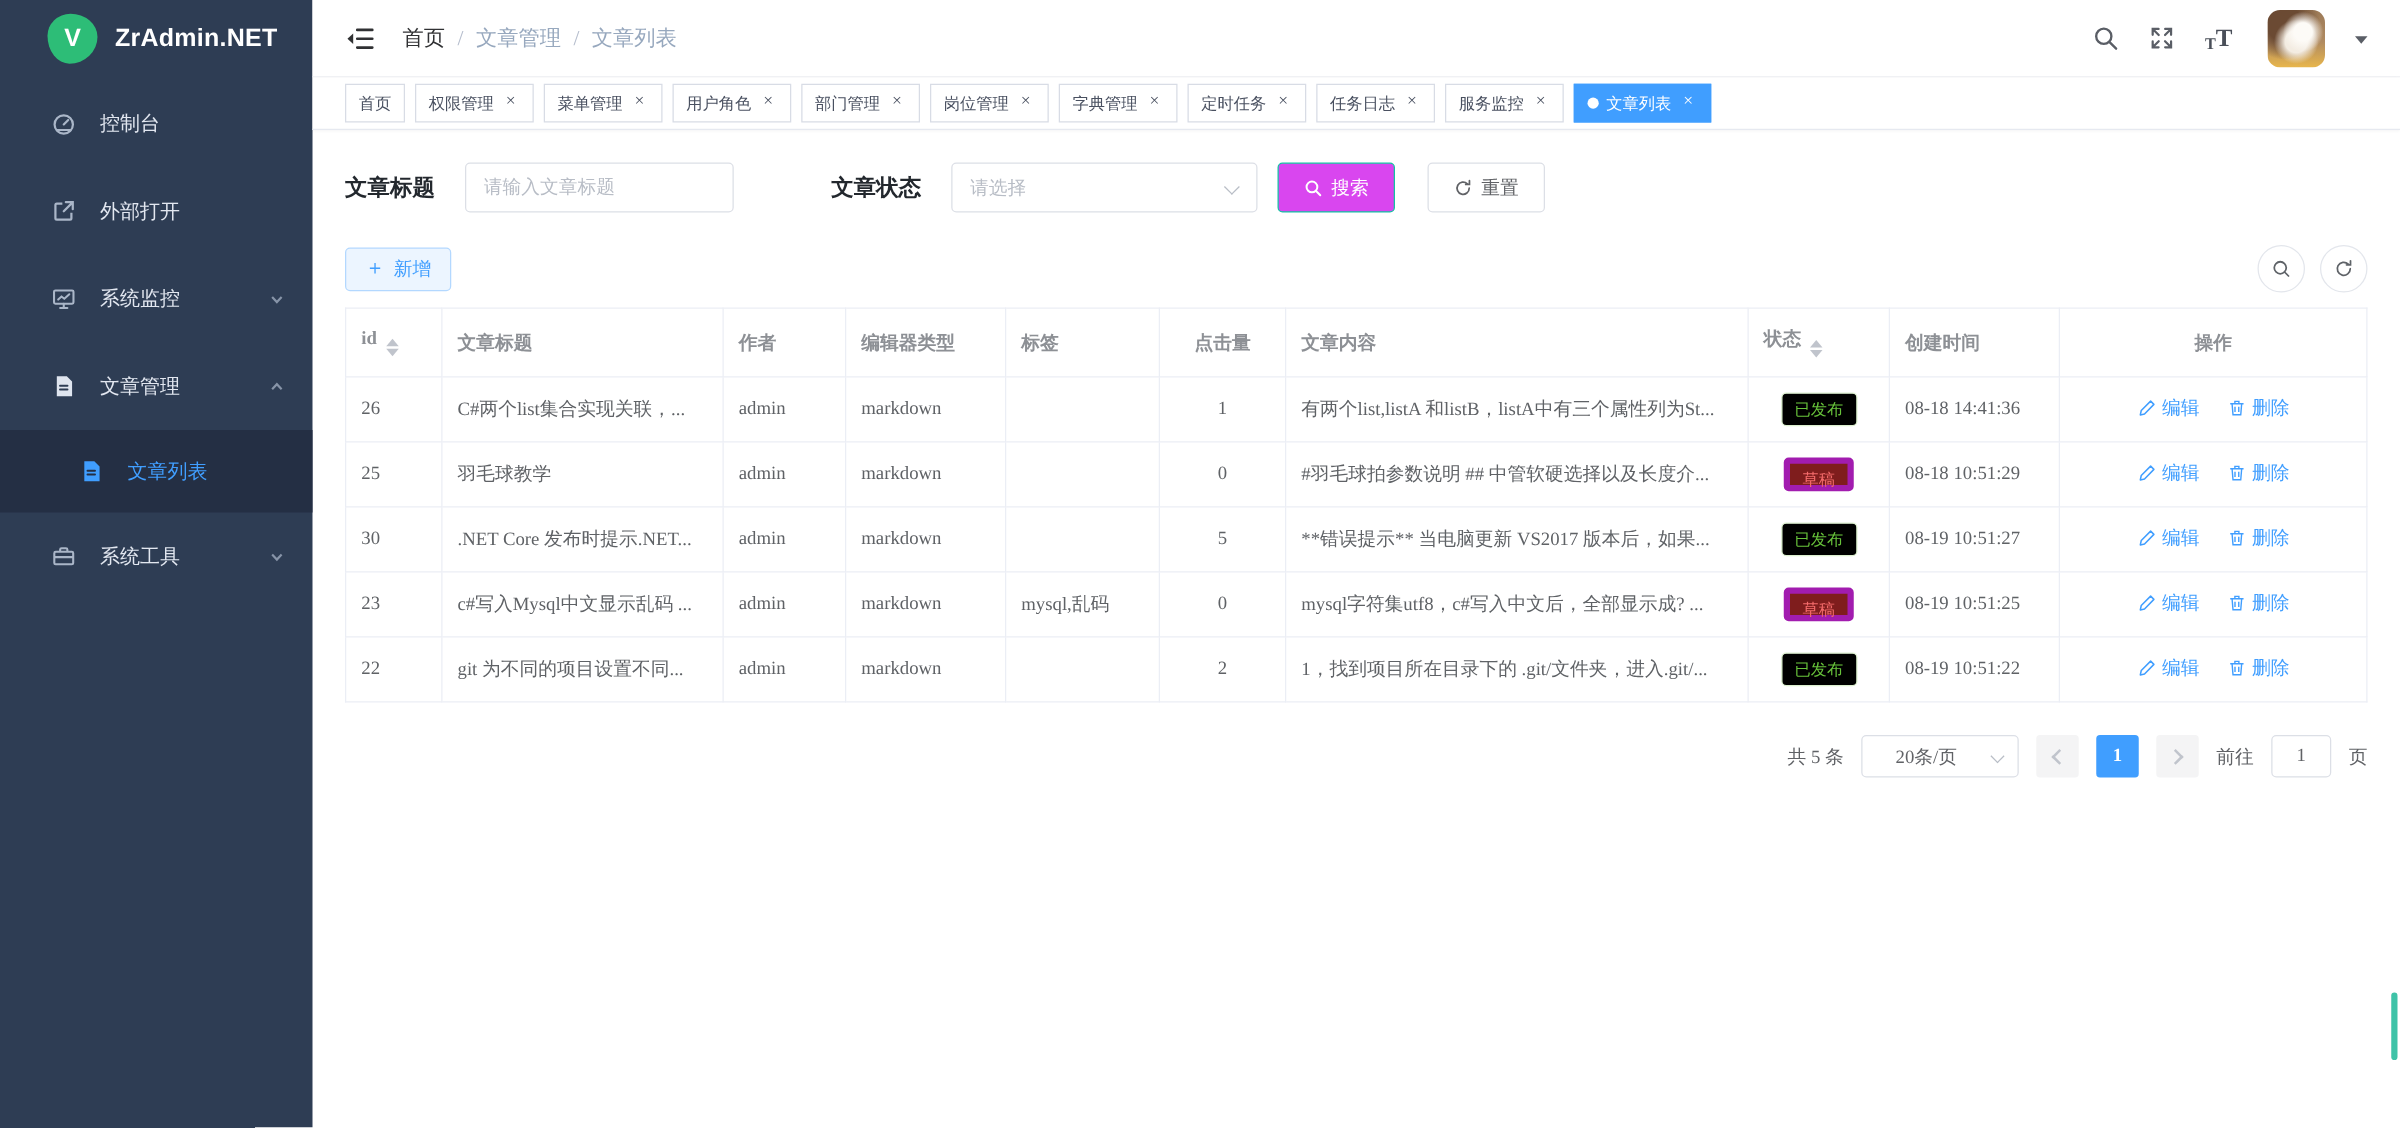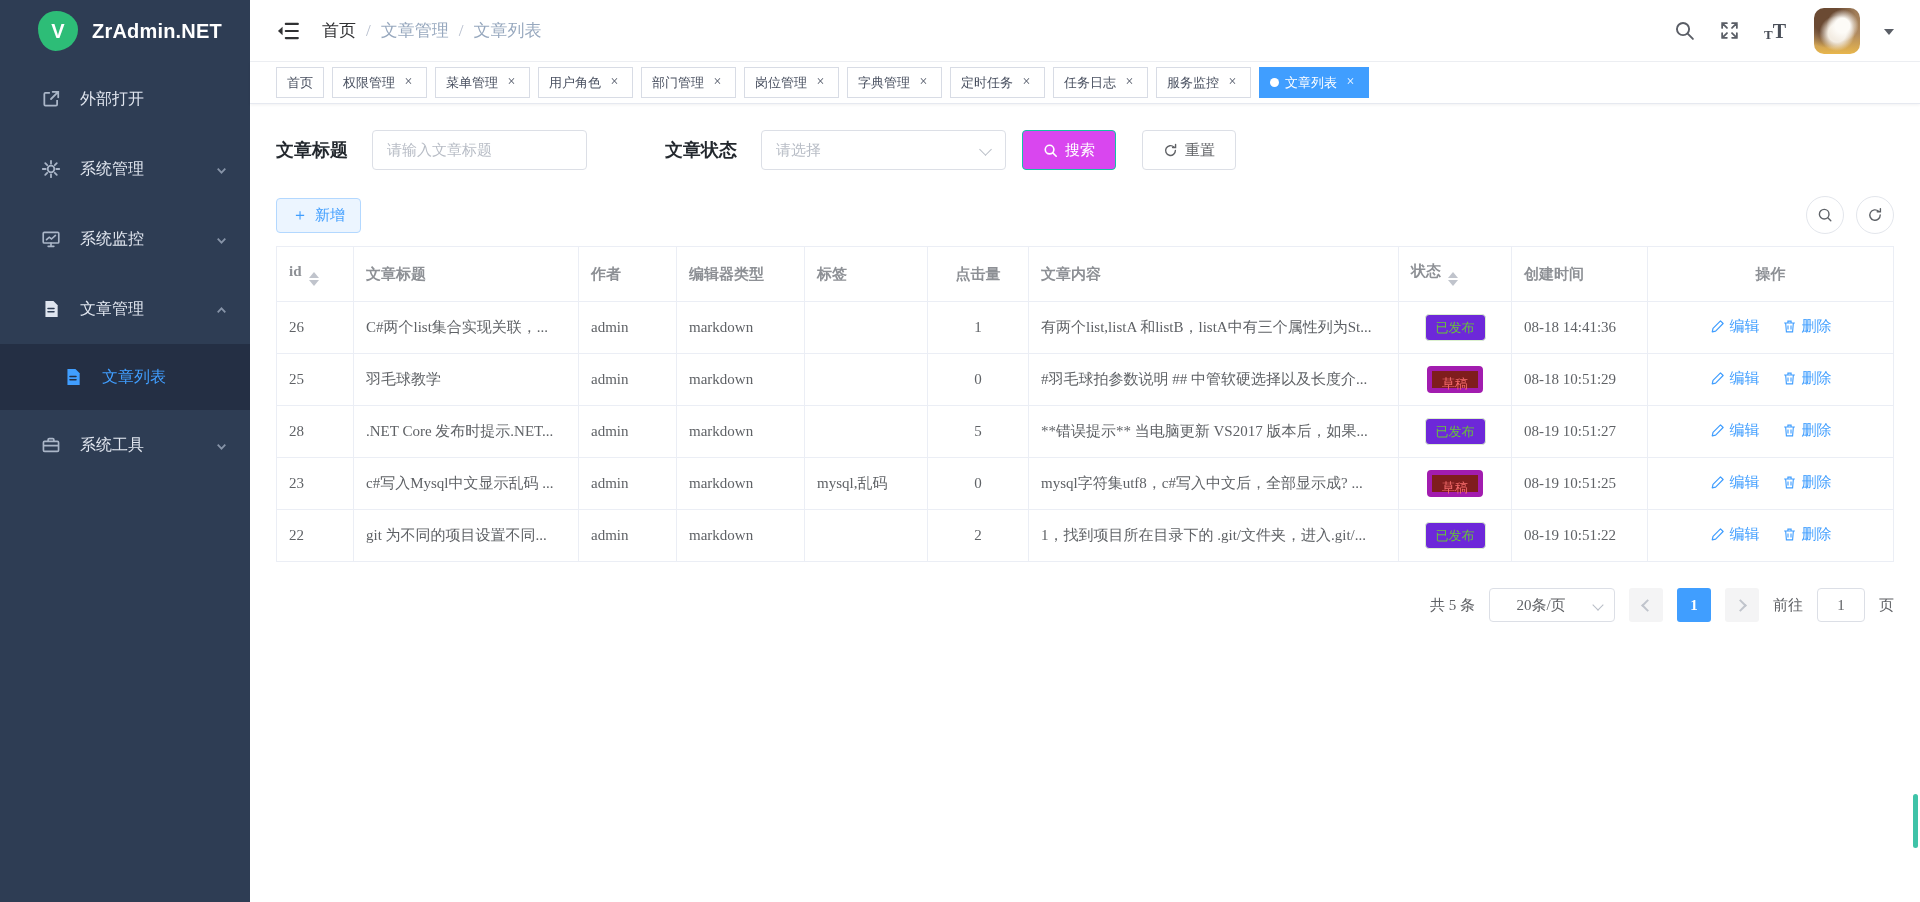--- a/index.html
+++ b/index.html
@@ -93,21 +93,21 @@
   table.grid { border-collapse:collapse; table-layout:fixed; width:1618px; }
   .grid th, .grid td { border:1px solid #ebeef5; padding:0 12px; font-size:15px; text-align:left;
     white-space:nowrap; overflow:hidden; text-overflow:ellipsis; }
   .grid th { height:55px; color:#8d9095; font-weight:bold; background:#fff; }
   .grid td { height:52px; color:#5f6266; }
   .sort { display:inline-flex; flex-direction:column; gap:2px; margin-left:7px; vertical-align:-2px; cursor:pointer; }
   .sort i { display:block; width:0; height:0; border:5px solid transparent; }
   .sort .sort-up { border-bottom:6px solid #c0c4cc; border-top:none; }
   .sort .sort-down { border-top:6px solid #c0c4cc; border-bottom:none; }
   .badge { display:inline-block; height:27px; line-height:25px; padding:0 10px; border-radius:4px; font-size:13px; }
-  .badge.success { background:#6d28d9; border:1px solid #dcf0cf; color:#67c23a; }
+  .badge.success { background:#000000; border:1px solid #dcf0cf; color:#67c23a; }
   .badge.danger { background:#7f1d1d; border:5px solid #a21caf; color:#f56c6c; }
   .op-link { color:#409eff; cursor:pointer; display:inline-flex; align-items:center; gap:5px; margin:0 11px; text-decoration:none; }
   .op-link svg { width:15px; height:15px; }
 
   
   .pagination { margin-top:26px; display:flex; align-items:center; justify-content:flex-end; gap:14px;
     font-size:15px; color:#606266; width:1618px; }
   .page-size { position:relative; width:126px; height:34px; border:1px solid #dcdfe6; border-radius:4px;
     display:flex; align-items:center; justify-content:center; padding-right:22px; cursor:pointer; color:#606266; }
   .page-size .chev-down { right:12px; top:12px; width:8px; height:8px; }
@@ -133,37 +133,35 @@
     <div class="logo-row">
       <span class="logo-blob">
         <span class="logo-letter">V</span>
       </span>
       <span class="app-title">ZrAdmin.NET</span>
     </div>
     <nav class="menu">
       <div class="menu-item">
         <span class="mi-icon">
           <svg viewBox="0 0 18 18" fill="none" stroke="currentColor" stroke-width="1.6">
-              <path d="M8 3.5H4a1 1 0 0 0-1 1V14a1 1 0 0 0 1 1h9.5a1 1 0 0 0 1-1V10"></path>
-              <path d="M10.5 2.5h5v5M15.2 2.8L9 9" stroke-linecap="round"></path>
+              <circle cx="9" cy="9.5" r="6.6"></circle>
+              <path d="M9 9.5l3.2-3.2" stroke-linecap="round"></path>
+              <path d="M4 13.5h10" stroke-linecap="round"></path>
             </svg>
         </span>
-        <span class="mi-label">外部打开</span>
+        <span class="mi-label">控制台</span>
       </div>
       <div class="menu-item">
         <span class="mi-icon">
           <svg viewBox="0 0 18 18" fill="none" stroke="currentColor" stroke-width="1.6">
-              <circle cx="9" cy="9" r="3"></circle>
-              <path d="M9 1.6v2.6M9 13.8v2.6M1.6 9h2.6M13.8 9h2.6M3.8 3.8l1.8 1.8M12.4 12.4l1.8 1.8M14.2 3.8l-1.8 1.8M5.6 12.4l-1.8 1.8" stroke-linecap="round"></path>
+              <path d="M8 3.5H4a1 1 0 0 0-1 1V14a1 1 0 0 0 1 1h9.5a1 1 0 0 0 1-1V10"></path>
+              <path d="M10.5 2.5h5v5M15.2 2.8L9 9" stroke-linecap="round"></path>
             </svg>
         </span>
-        <span class="mi-label">系统管理</span>
-        <span class="chev"><svg viewBox="0 0 12 12" fill="none" stroke="currentColor" stroke-width="1.6">
-              <path d="M2.5 4.2L6 8l3.5-3.8"></path>
-            </svg></span>
+        <span class="mi-label">外部打开</span>
       </div>
       <div class="menu-item">
         <span class="mi-icon">
           <svg viewBox="0 0 18 18" fill="none" stroke="currentColor" stroke-width="1.5">
               <rect x="2" y="3" width="14" height="9.6" rx="1"></rect>
               <path d="M5 9.6l2.4-2.2 2 1.6 3.6-3.2" stroke-linecap="round"></path>
               <path d="M6.4 15.6h5.2M9 12.6v3" stroke-linecap="round"></path>
             </svg>
         </span>
         <span class="mi-label">系统监控</span>
@@ -412,21 +410,21 @@
                   </svg>
                   <span>编辑</span>
                 </a><a class="op-link">
                   <svg viewBox="0 0 16 16" fill="none" stroke="currentColor" stroke-width="1.2">
                     <path d="M2.3 4.3h11.4M6.3 4.3V2.2h3.4v2.1M3.9 4.3l.8 9.4h6.6l.8-9.4M6.4 6.8v4.4M9.6 6.8v4.4"></path>
                   </svg>
                   <span>删除</span>
                 </a></td>
             </tr>
             <tr>
-              <td>28</td>
+              <td>30</td>
               <td>.NET Core 发布时提示.NET...</td>
               <td>admin</td>
               <td>markdown</td>
               <td></td>
               <td style="text-align: center;">5</td>
               <td>**错误提示** 当电脑更新 VS2017 版本后，如果...</td>
               <td style="text-align: center;"><span class="badge success">已发布</span></td>
               <td>08-19 10:51:27</td>
               <td style="text-align: center;"><a class="op-link">
                   <svg viewBox="0 0 16 16" fill="none" stroke="currentColor" stroke-width="1.3" stroke-linejoin="round">

